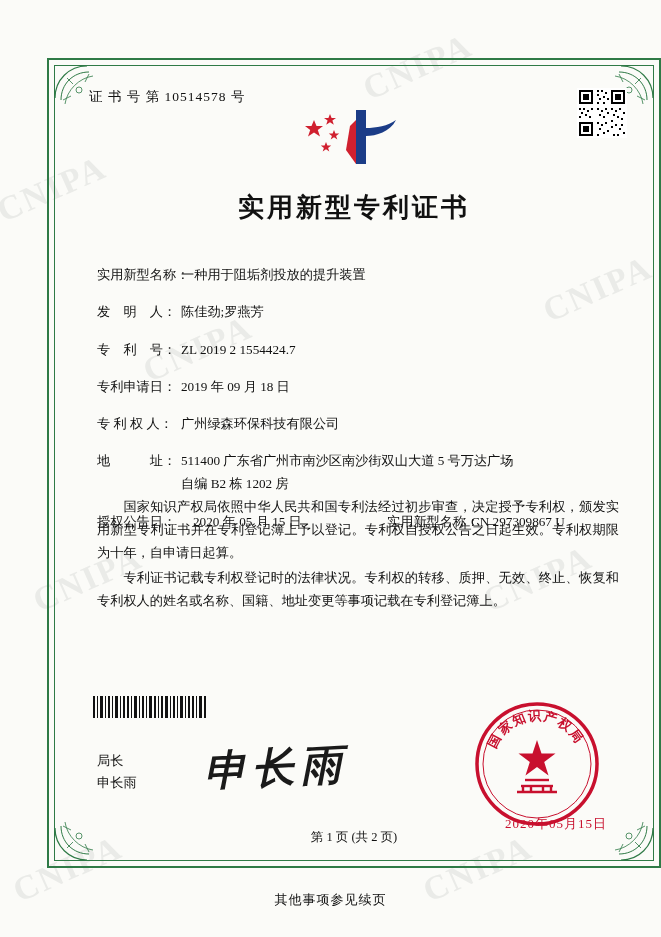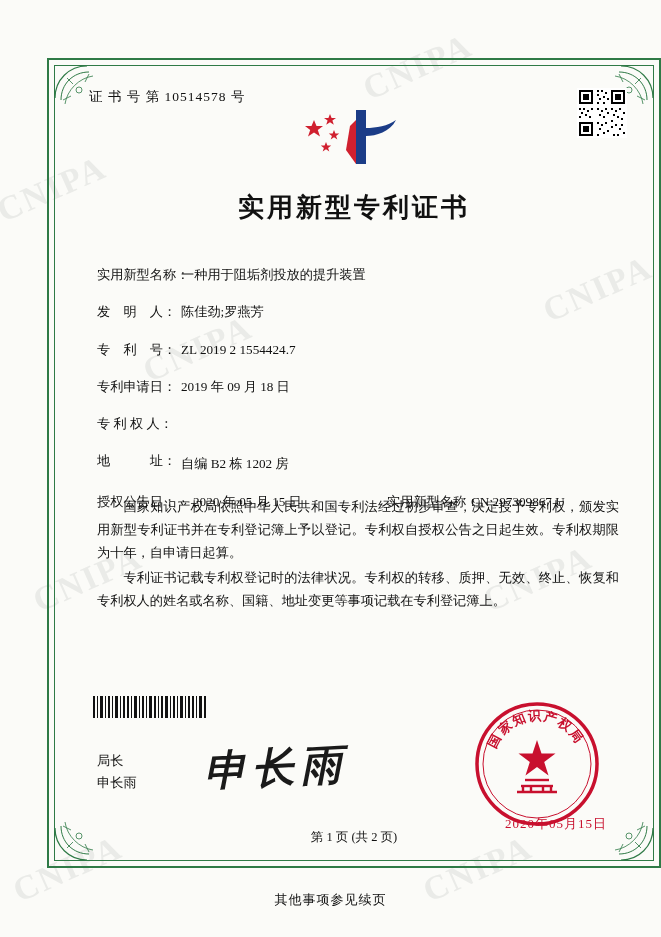--- a/index.html
+++ b/index.html
@@ -377,25 +377,27 @@
         <span class="val">ZL 2019 2 1554424.7</span>
       </div>
 
       <div class="row">
         <span class="lbl">专利申请日：</span>
         <span class="val">2019 年 09 月 18 日</span>
       </div>
 
       <div class="row">
         <span class="lbl">专 利 权 人：</span>
+        <span class="val">广州绿森环保科技有限公司</span>
       </div>
 
       <div class="row">
         <span class="lbl">地　　　址：</span>
         <span class="val">
+          <span>511400 广东省广州市南沙区南沙街双山大道 5 号万达广场</span>
           <span class="sub">自编 B2 栋 1202 房</span>
         </span>
       </div>
 
       <div class="row-two">
         <div class="half-a">
           <span class="lbl">授权公告日：</span>
           <span class="val">2020 年 05 月 15 日</span>
         </div>
         <div class="half-b">

